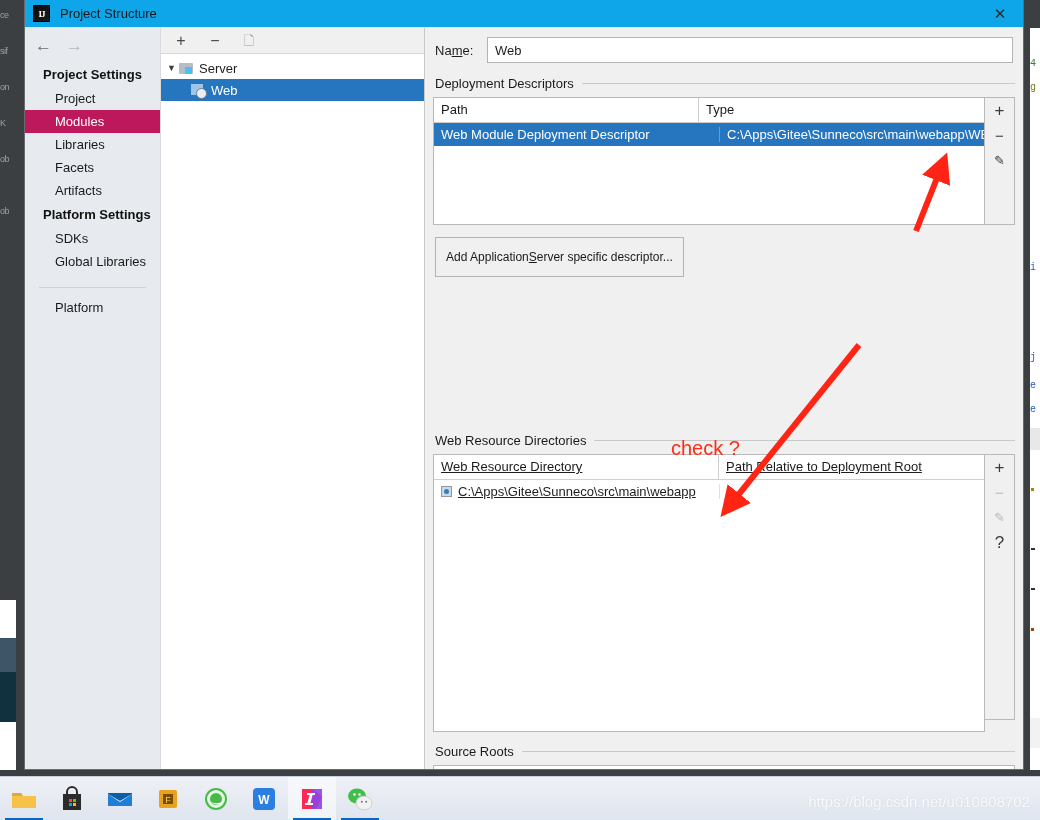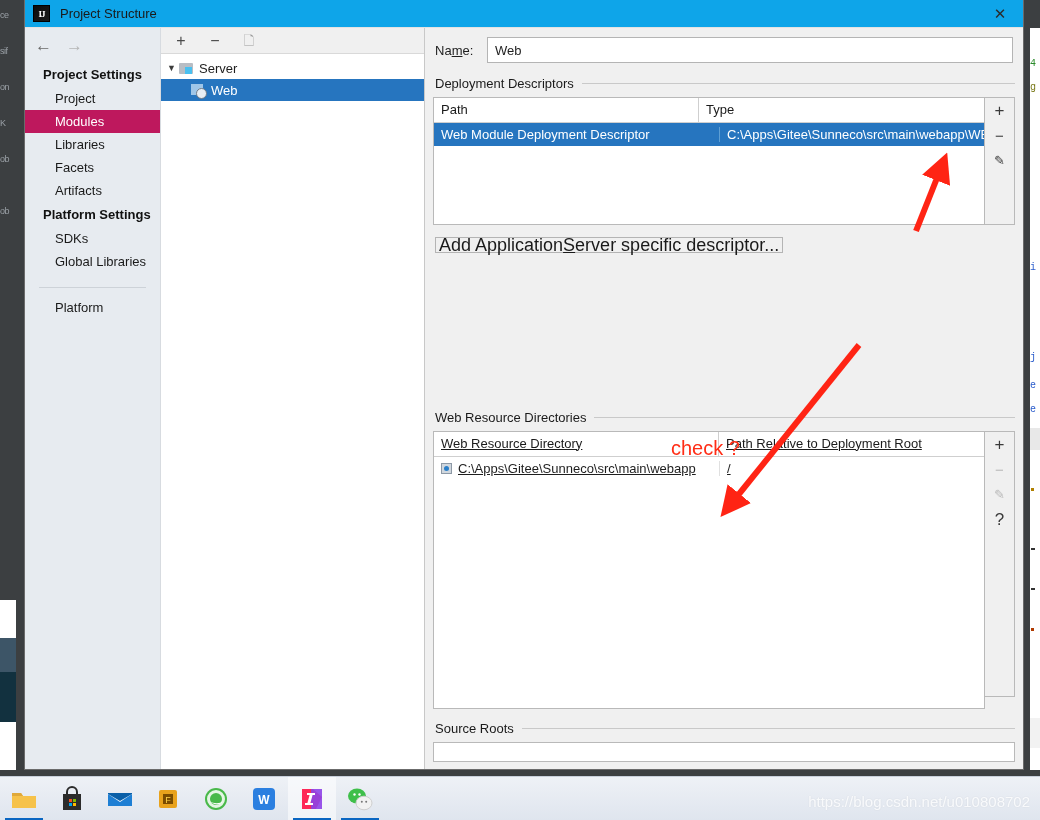--- a/index.html
+++ b/index.html
@@ -180,22 +180,22 @@
     width:30px; flex:none; background:#f0f0f0; border:1px solid #b9b9b9;
     border-left:none; display:flex; flex-direction:column; align-items:center;
     padding-top:4px; gap:8px;
   }
   .sb { font-size:17px; color:#3a3a3a; line-height:17px; width:18px; text-align:center; }
   .sb.minus { font-size:15px; }
   .sb.muted { color:#b9b9b9; }
   .sb.pencil { font-size:13px; }
 
   #add-descriptor-btn {
-    margin:12px 0 0 2px; height:16px; padding:0 3px;
-    background:#f0f0f0; border:1px solid #b4b4b4; font-size:18px;
+    margin:12px 0 0 2px; height:40px; padding:0 10px;
+    background:#f0f0f0; border:1px solid #b4b4b4; font-size:12px;
     font-family:"Liberation Sans", sans-serif; color:#1a1a1a;
     display:inline-flex; align-items:center;
   }
   #add-descriptor-btn u { text-decoration:underline; }
 
   .dir-ico { width:11px; height:11px; margin-right:6px; position:relative; flex:none; }
   .dir-ico::before {
     content:""; position:absolute; inset:0; background:#d0d7de; border:1px solid #8d99a6;
   }
   .dir-ico::after {

